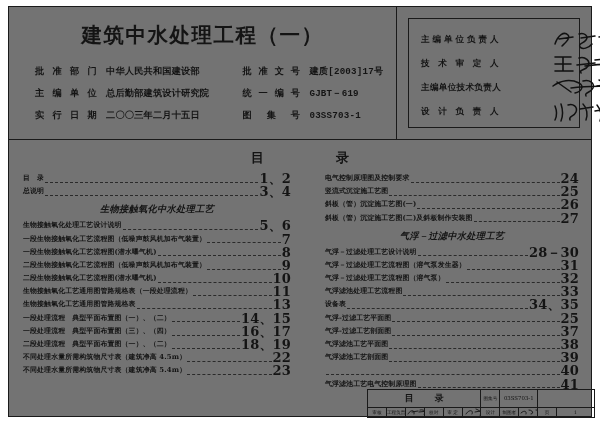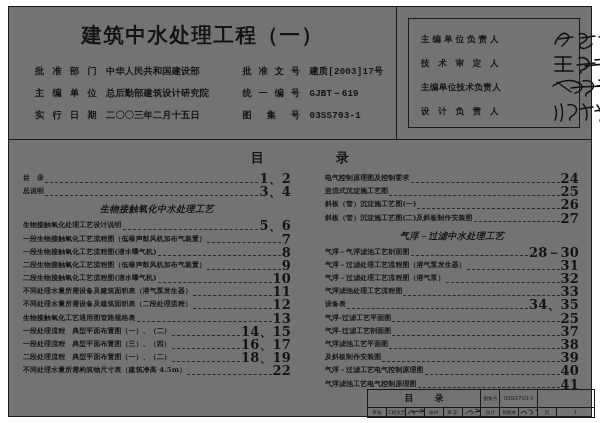--- a/index.html
+++ b/index.html
@@ -324,30 +324,25 @@
             <span class="t">二段生物接触氧化工艺流程图（低噪声鼓风机加布气装置）</span>
             <span class="lead"></span>
             <span class="pg">9</span>
           </div>
         <div class="entry">
             <span class="t">二段生物接触氧化工艺流程图(潜水曝气机)</span>
             <span class="lead"></span>
             <span class="pg">10</span>
           </div>
         <div class="entry">
-            <span class="t">不同处理水量所需设备及建筑面积表（溶气泵发生器）</span>
+            <span class="t">生物接触氧化工艺通用图管路规格表（一段处理流程）</span>
             <span class="lead"></span>
             <span class="pg">11</span>
           </div>
         <div class="entry">
-            <span class="t">不同处理水量所需设备及建筑面积表（二段处理流程）</span>
-            <span class="lead"></span>
-            <span class="pg">12</span>
-          </div>
-        <div class="entry">
             <span class="t">生物接触氧化工艺通用图管路规格表</span>
             <span class="lead"></span>
             <span class="pg">13</span>
           </div>
         <div class="entry">
             <span class="t">一段处理流程　典型平面布置图（一）、（二）</span>
             <span class="lead"></span>
             <span class="pg">14、15</span>
           </div>
         <div class="entry">
@@ -358,20 +353,25 @@
         <div class="entry">
             <span class="t">二段处理流程　典型平面布置图（一）、（二）</span>
             <span class="lead"></span>
             <span class="pg">18、19</span>
           </div>
         <div class="entry">
             <span class="t">不同处理水量所需构筑物尺寸表（建筑净高 4.5m）</span>
             <span class="lead"></span>
             <span class="pg">22</span>
           </div>
+        <div class="entry">
+            <span class="t">不同处理水量所需构筑物尺寸表（建筑净高 5.4m）</span>
+            <span class="lead"></span>
+            <span class="pg">23</span>
+          </div>
       </div>
 
       <div class="col right">
         <div class="entry">
             <span class="t">电气控制原理图及控制要求</span>
             <span class="lead"></span>
             <span class="pg">24</span>
           </div>
         <div class="entry">
             <span class="t">竖流式沉淀施工艺图</span>
@@ -383,21 +383,21 @@
             <span class="lead"></span>
             <span class="pg">26</span>
           </div>
         <div class="entry">
             <span class="t">斜板（管）沉淀施工艺图(二)及斜板制作安装图</span>
             <span class="lead"></span>
             <span class="pg">27</span>
           </div>
         <div class="sec-title">气浮－过滤中水处理工艺</div>
         <div class="entry">
-            <span class="t">气浮－气浮滤池工艺剖面图</span>
+            <span class="t">气浮－过滤处理工艺设计说明</span>
             <span class="lead"></span>
             <span class="pg">28－30</span>
           </div>
         <div class="entry">
             <span class="t">气浮－过滤处理工艺流程图（溶气泵发生器）</span>
             <span class="lead"></span>
             <span class="pg">31</span>
           </div>
         <div class="entry">
             <span class="t">气浮－过滤处理工艺流程图（溶气泵）</span>
@@ -423,26 +423,25 @@
             <span class="t">气浮-过滤工艺剖面图</span>
             <span class="lead"></span>
             <span class="pg">37</span>
           </div>
         <div class="entry">
             <span class="t">气浮滤池工艺平面图</span>
             <span class="lead"></span>
             <span class="pg">38</span>
           </div>
         <div class="entry">
-            <span class="t">及斜板制作安装图</span>
+            <span class="t">气浮滤池工艺剖面图</span>
             <span class="lead"></span>
             <span class="pg">39</span>
           </div>
         <div class="entry">
-            <span class="t">气浮－过滤工艺电气控制原理图</span>
             <span class="lead"></span>
             <span class="pg">40</span>
           </div>
         <div class="entry">
             <span class="t">气浮滤池工艺电气控制原理图</span>
             <span class="lead"></span>
             <span class="pg">41</span>
           </div>
       </div>
 

